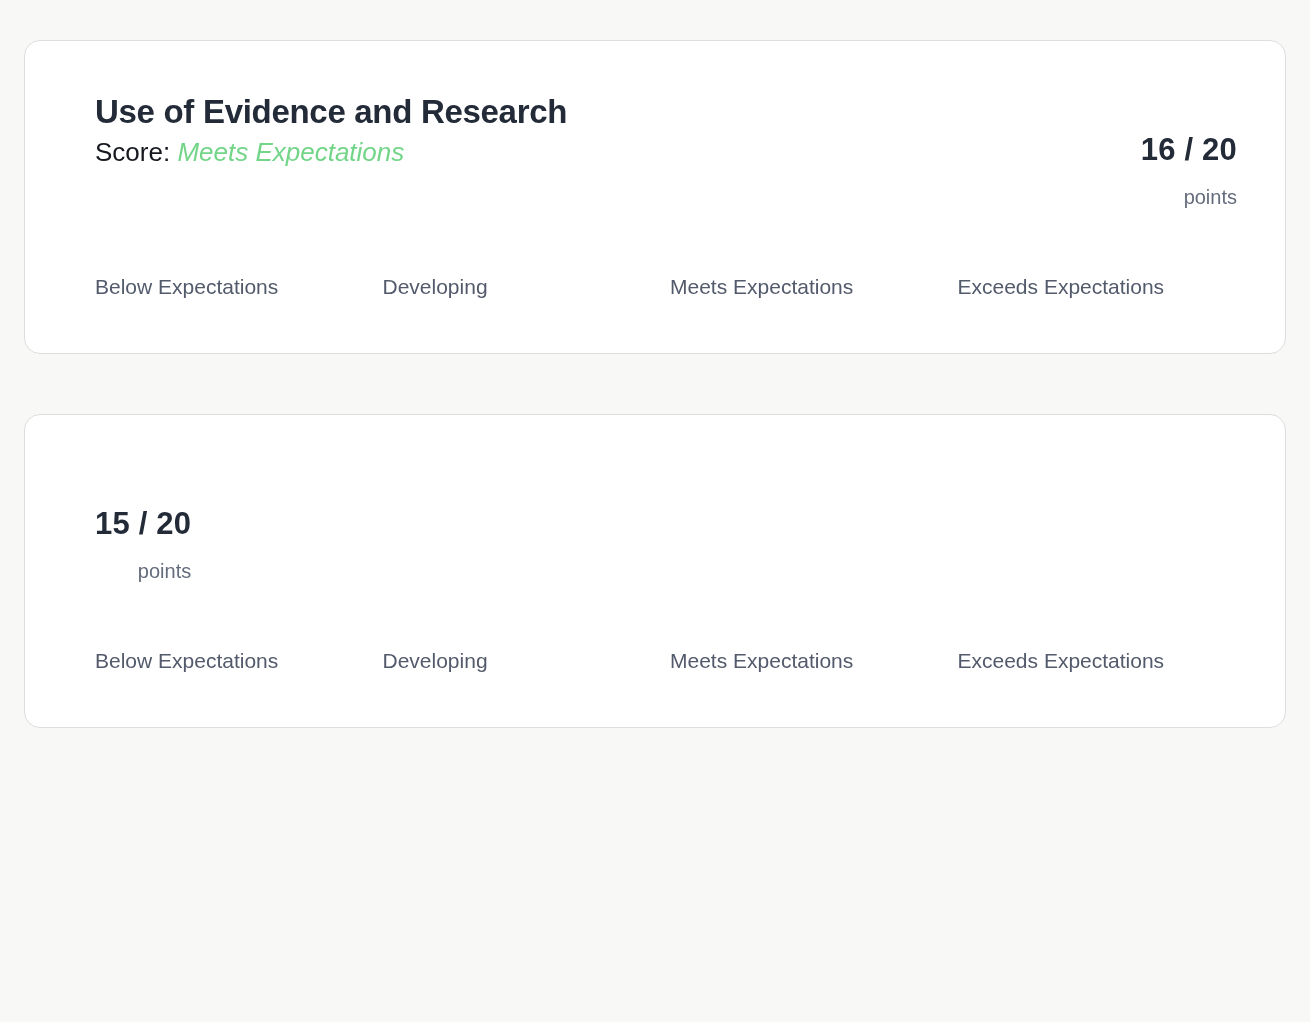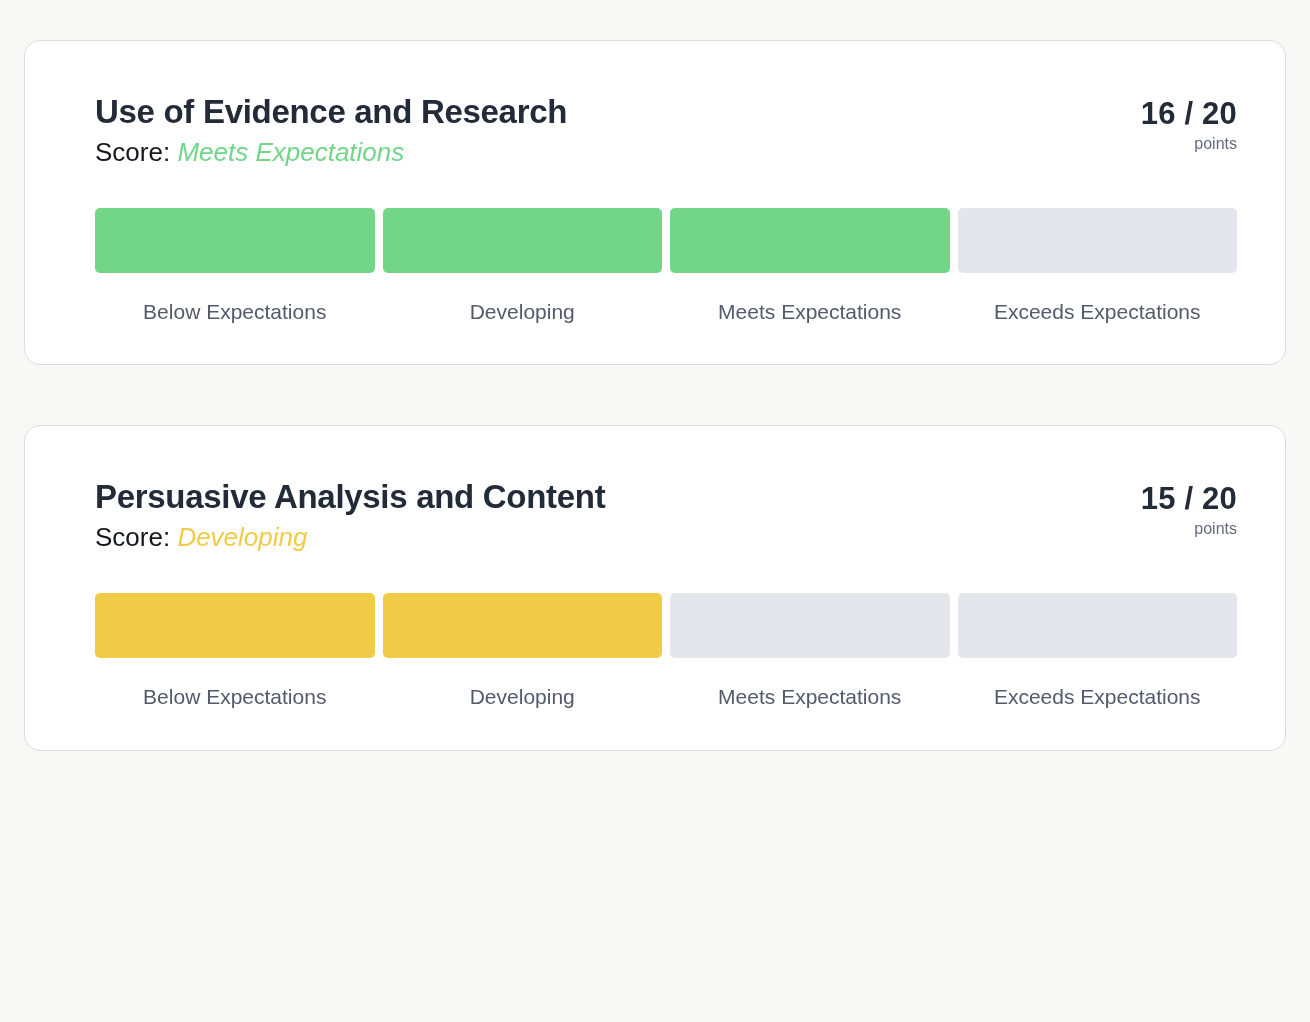--- a/index.html
+++ b/index.html
@@ -61,36 +61,36 @@
   .head-right {
     text-align: right;
     padding-top: 4px;
   }
   .points-value {
     font-size: 31px;
     font-weight: bold;
     color: #232b38;
     line-height: 1.1;
     letter-spacing: 0.2px;
+    margin-top: 36px;
   }
   .points-label {
-    margin-top: 4px;
-    font-size: 16px;
+    margin-top: 19px;
+    font-size: 20px;
     color: #646c7c;
     line-height: 1.1;
   }
   .level-track {
     margin-top: 40px;
     display: flex;
     gap: 8px;
   }
   .level-col {
     flex: 1 1 0;
     display: flex;
-    flex-direction: column;
   }
   .level-bar {
     height: 65px;
     border-radius: 5px;
     background: #e4e6eb;
   }
   .level-label {
     margin-top: 27px;
     text-align: center;
     font-size: 21px;
@@ -134,27 +134,20 @@
       </div>
       <div class="level-col">
         <div class="level-bar" style="background: rgb(228, 230, 235);"></div>
         <div class="level-label">Exceeds Expectations</div>
       </div>
     </div>
   </section>
 
   <section class="criterion-card">
     <div class="card-head">
-      <div class="head-left">
-        <h2 class="criterion-title">Persuasive Analysis and Content</h2>
-        <div class="score-line">
-          <span>Score: </span>
-          <span class="score-value" style="color: rgb(240, 203, 71);">Developing</span>
-        </div>
-      </div>
       <div class="head-right">
         <div class="points-value">15 / 20</div>
         <div class="points-label">points</div>
       </div>
     </div>
 
     <div class="level-track">
       <div class="level-col">
         <div class="level-bar" style="background: rgb(240, 203, 71);"></div>
         <div class="level-label">Below Expectations</div>

